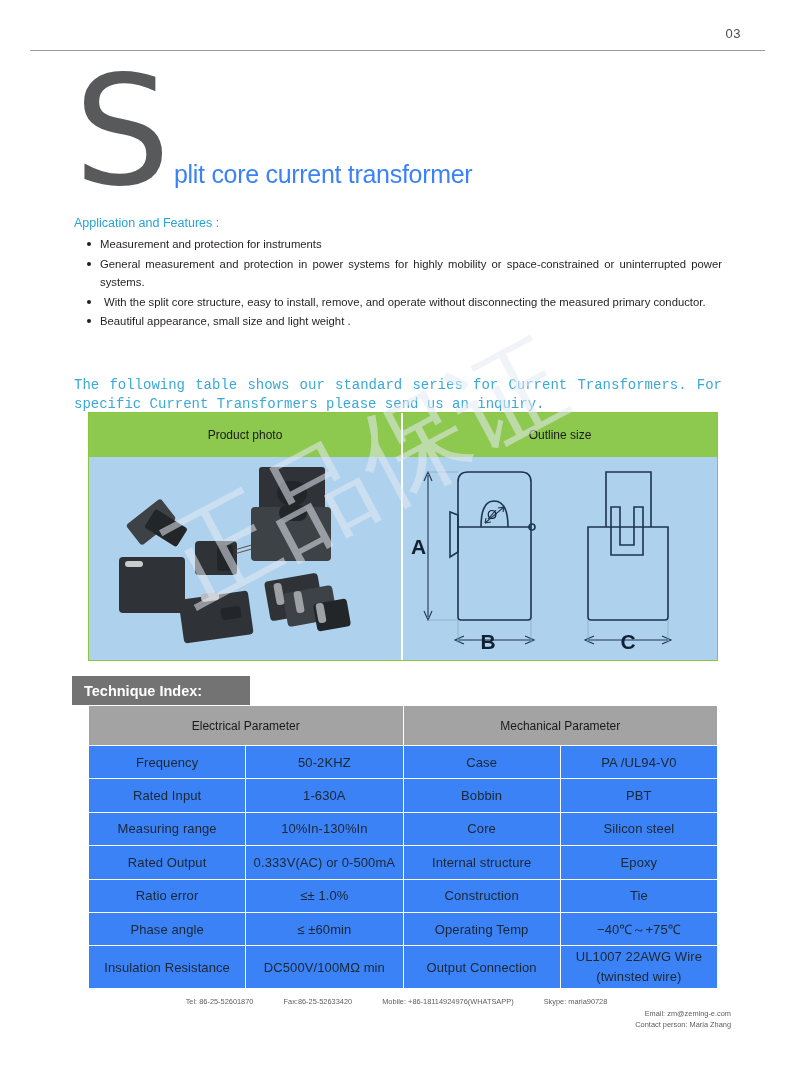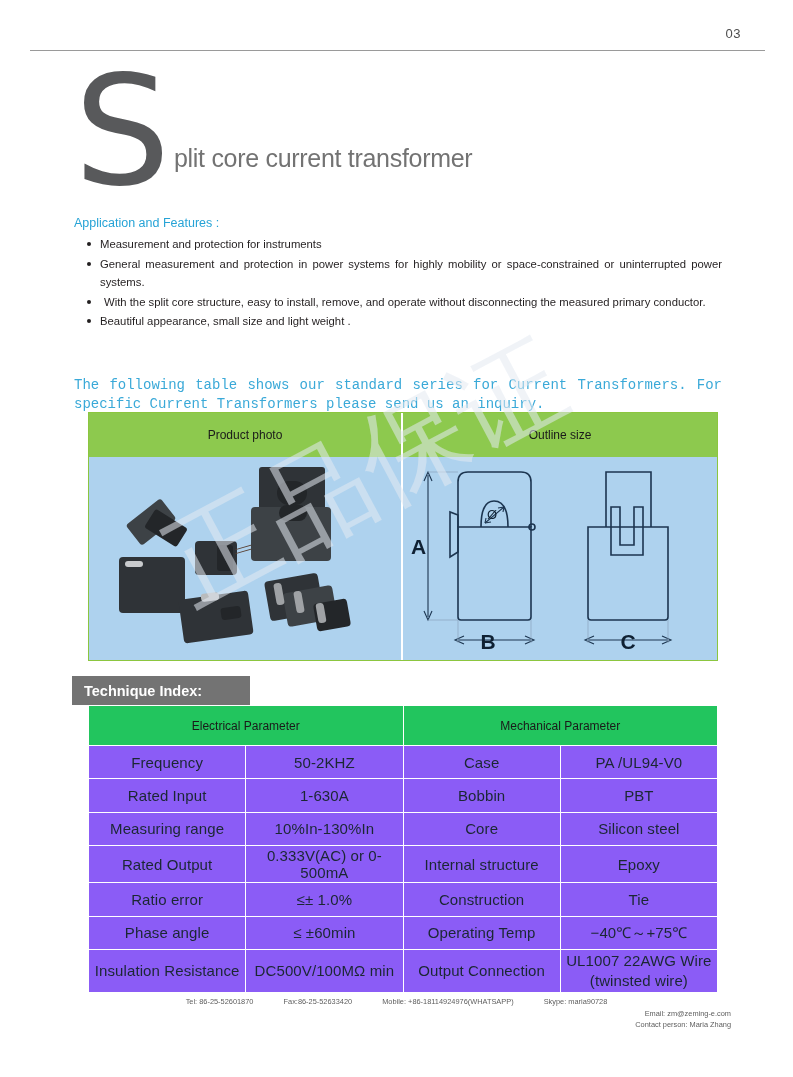--- a/index.html
+++ b/index.html
@@ -64,23 +64,23 @@
     left: 103px;
     top: 49px;
     font-size: 25px;
     font-weight: bold;
     color: #1f9fd4;
     letter-spacing: 1px;
   }
   .title-en {
     position: absolute;
     left: 100px;
-    top: 76px;
+    top: 92px;
     font-size: 25px;
-    color: #737373;
+    color: #3b82f6;
     letter-spacing: -0.3px;
   }
 
   
   .features {
     position: absolute;
     left: 74px;
     top: 216px;
     width: 648px;
   }
@@ -219,31 +219,31 @@
 
   .tech-table {
     position: absolute;
     left: 88px;
     top: 705px;
     width: 630px;
     border-collapse: collapse;
     table-layout: fixed;
   }
   .tech-table th {
-    background: #22c55e;
+    background: #a3a3a3;
     color: #1a1a1a;
     font-size: 12px;
     font-weight: normal;
     height: 37px;
     border: 1px solid #ffffff;
   }
   .tech-table td {
-    background: #8b5cf6;
+    background: #3b82f6;
     color: #1b2733;
-    font-size: 15px;
+    font-size: 13px;
     height: 30.4px;
     text-align: center;
     border: 1px solid #ffffff;
     letter-spacing: .1px;
     margin-top: 16px;
   }
   .tech-table td.last-cell {
     line-height: 20px;
     padding: 1px 4px;
     text-align: center;

